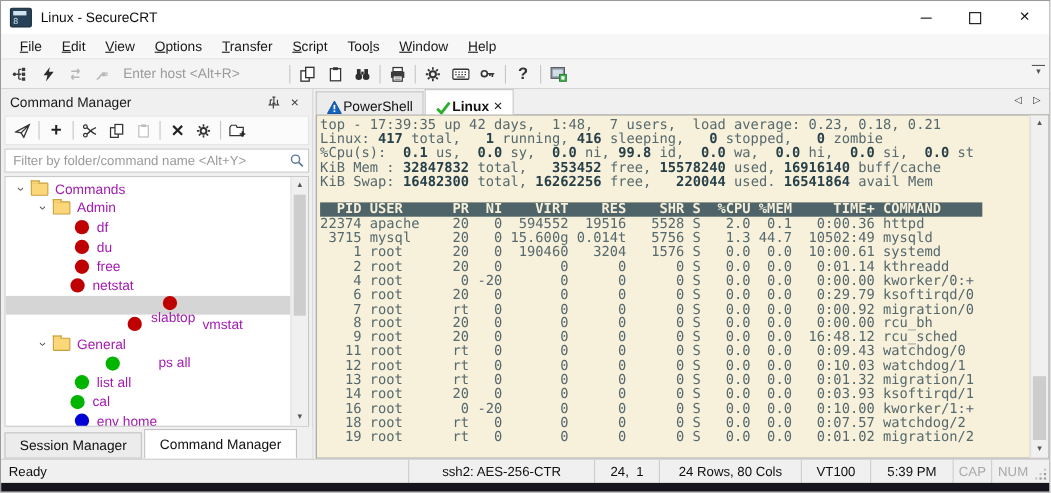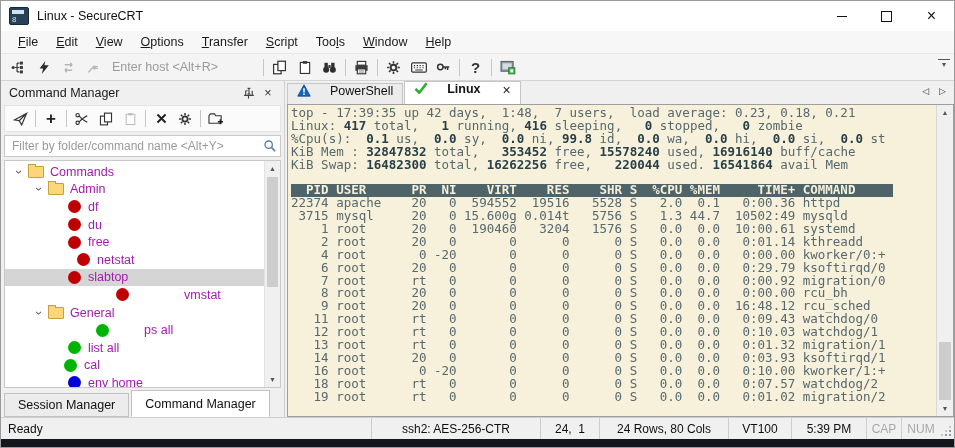--- a/index.html
+++ b/index.html
@@ -52,21 +52,21 @@
   .tlabel{color:#a21caf;}
   .vscroll{position:absolute;top:0;right:0;bottom:0;width:15px;background:#f0f0f0;border-left:1px solid #e2e2e2;}
   .sarr{position:absolute;left:0;width:100%;height:15px;display:flex;align-items:center;justify-content:center;font-size:7px;color:#555;}
   .sthumb{position:absolute;left:2px;right:2px;background:#cdcdcd;}
   .sbtabs{height:27px;display:flex;align-items:flex-end;padding-left:3px;background:#f0f0f0;flex:none;}
   .sbtab{height:22px;display:flex;align-items:center;padding:0 13px;font-size:12.5px;color:#111;background:#ececec;border:1px solid #c2c2c2;margin-right:2px;}
   .sbtab.active{background:#fff;height:25px;border-bottom:1px solid #fff;}
   
   .termpanel{flex:1;display:flex;flex-direction:column;min-width:0;background:#f0f0f0;padding-left:2px;}
   .tabstrip{height:23px;display:flex;align-items:flex-end;position:relative;flex:none;}
-  .ttab{height:20px;display:flex;align-items:flex-start;gap:19px;padding:0 9px;font-size:12.5px;color:#111;background:#ececec;border:1px solid #c5c5c5;border-bottom:none;margin-right:1px;}
+  .ttab{height:20px;display:flex;align-items:flex-end;gap:1px;padding:0 9px;font-size:12.5px;color:#111;background:#ececec;border:1px solid #c5c5c5;border-bottom:none;margin-right:1px;}
   .ttab.active{background:#fff;font-weight:bold;height:22px;}
   .tclose{font-size:14px;font-weight:normal;color:#222;margin-left:3px;}
   .tabarrows{position:absolute;right:8px;top:5px;display:flex;gap:10px;color:#333;font-size:9px;}
   .termwrap{flex:1;border:1px solid #9e9e9e;background:#f7f0da;display:flex;min-height:0;}
   .screen{flex:1;overflow:hidden;padding:2px 0 0 3px;font-family:"DejaVu Sans Mono",monospace;font-size:12.5px;line-height:12.9px;color:#56696e;}
   .tline{white-space:pre;height:12.9px;}
   .tb{font-weight:bold;color:#27404a;}
   .thdr{background:#4e6468;font-weight:bold;width:fit-content;}
   .thdr span{color:#f6efd9;}
   .tvscroll{width:16px;flex:none;background:#f0f0f0;border-left:1px solid #d8d8d8;position:relative;}
@@ -297,26 +297,26 @@
             <div class="trow" style="padding-left: 46px;">
               <span class="chevsp"></span>
               <span class="dot" style="background: rgb(191, 0, 0);"></span>
               <span class="tlabel">du</span>
             </div>
             <div class="trow" style="padding-left: 46px;">
               <span class="chevsp"></span>
               <span class="dot" style="background: rgb(191, 0, 0);"></span>
               <span class="tlabel">free</span>
             </div>
-            <div class="trow" style="padding-left: 55px;">
+            <div class="trow" style="padding-left: 42px;">
               <span class="chevsp"></span>
               <span class="dot" style="background: rgb(191, 0, 0);"></span>
               <span class="tlabel">netstat</span>
             </div>
-            <div class="trow sel" style="padding-left: 46px;">
+            <div class="trow sel" style="padding-left: 46px; flex-direction: column;">
               <span class="chevsp"></span>
               <span class="dot" style="background: rgb(191, 0, 0);"></span>
               <span class="tlabel">slabtop</span>
             </div>
             <div class="trow" style="padding-left: 46px; gap: 48px;">
               <span class="chevsp"></span>
               <span class="dot" style="background: rgb(191, 0, 0);"></span>
               <span class="tlabel">vmstat</span>
             </div>
             <div class="trow" style="padding-left: 26px;">

